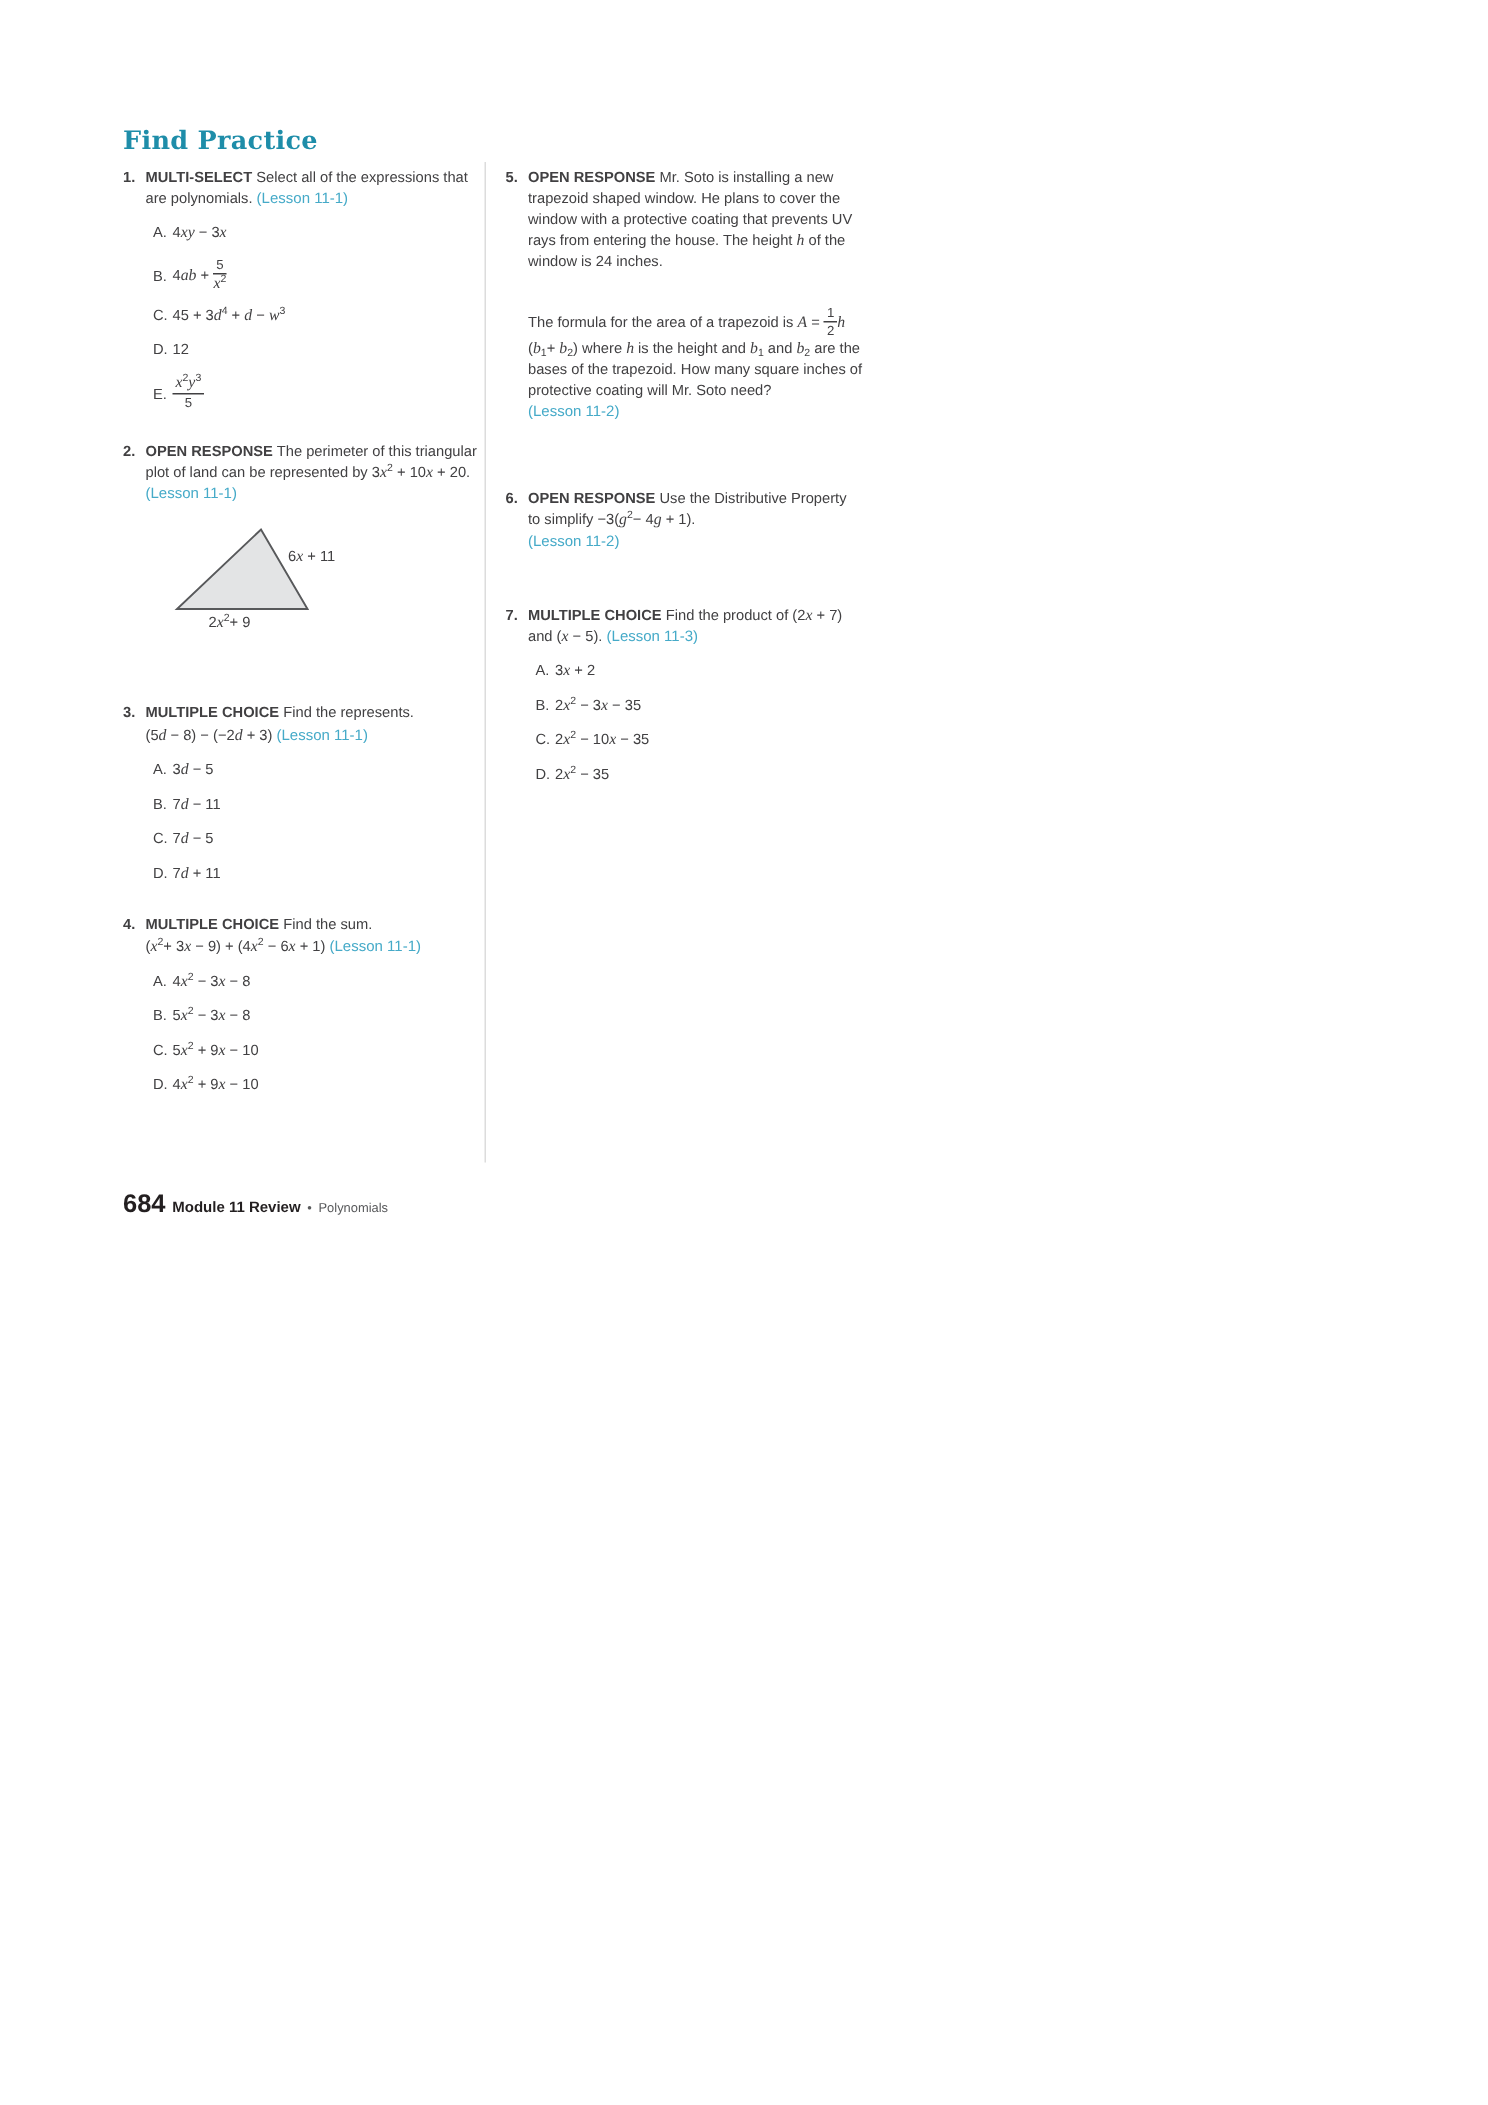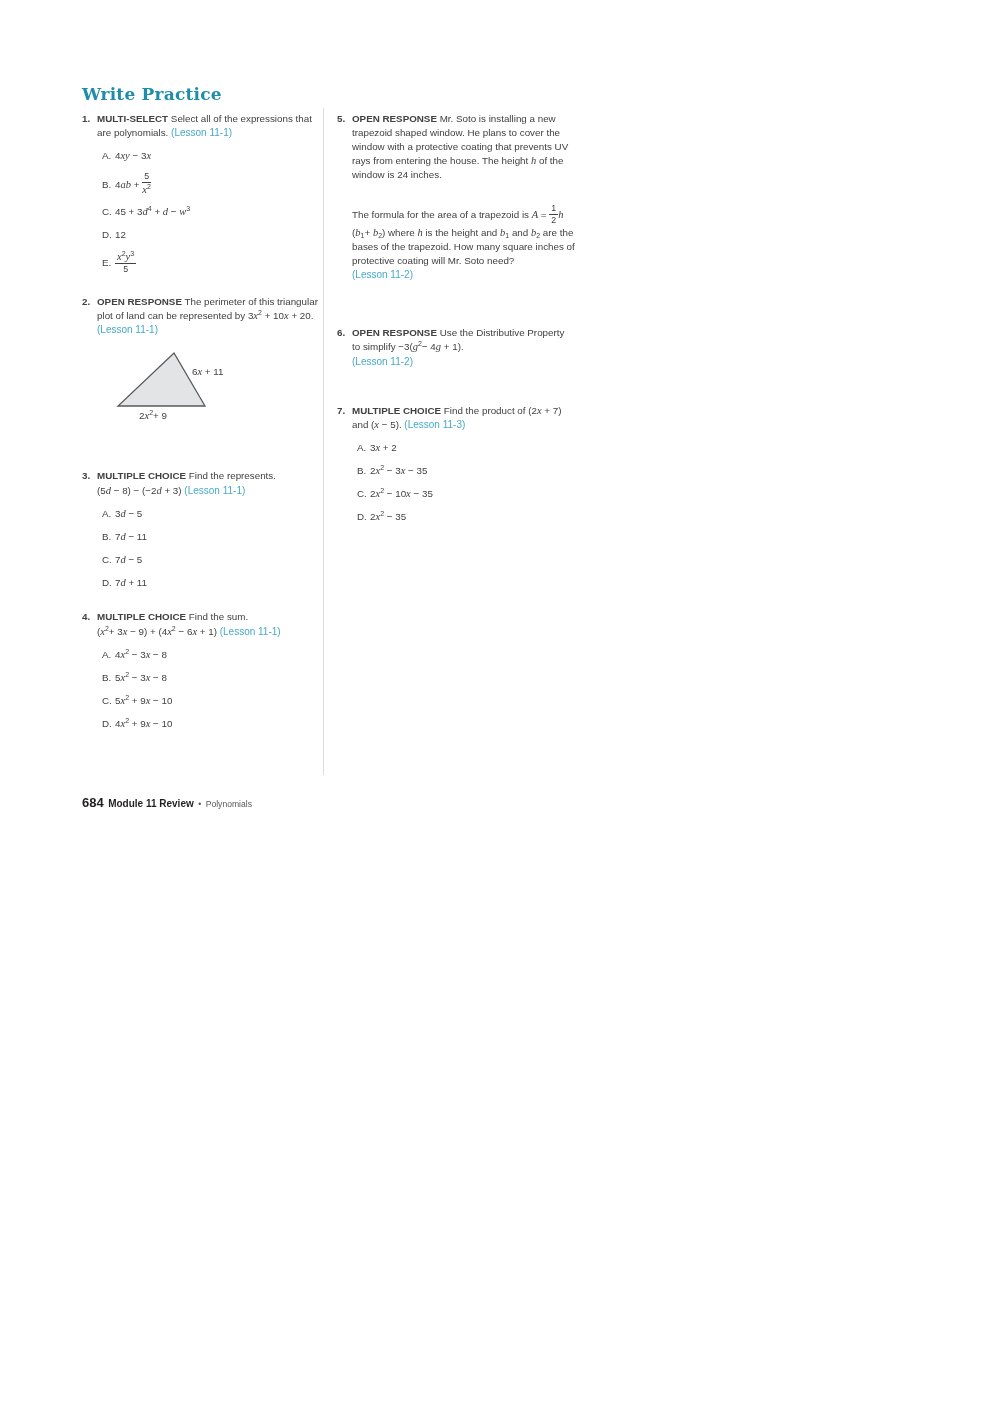--- a/index.html
+++ b/index.html
@@ -31,29 +31,29 @@
   sup{font-size:7px;line-height:0;vertical-align:4px;}
   sub{font-size:7px;line-height:0;vertical-align:-2px;}
   .frac{display:inline-block;text-align:center;vertical-align:-0.6em;line-height:1.05;font-size:0.9em;}
   .frac .num{display:block;border-bottom:1px solid #414042;padding:0 2px 1px;}
   .frac .den{display:block;padding-top:1px;}
   .fig{position:relative;}
   .fig svg{position:absolute;}
   .figlabel{position:absolute;font-size:9.8px;white-space:nowrap;}
   .followup{margin-top:8px;}
   .footer{position:absolute;left:82px;top:793px;white-space:nowrap;}
-  .footer .pg{font-weight:bold;font-size:13px;color:#231f20;}
+  .footer .pg{font-weight:bold;font-size:17px;color:#231f20;}
   .footer .mod{font-weight:bold;font-size:10px;color:#231f20;}
   .footer .dot{font-size:8.6px;color:#58595b;}
   .footer .topic{font-size:8.6px;color:#58595b;}
 </style>
 </head>
 <body>
 
-<div class="page-title">Write Practice</div>
+<div class="page-title">Find Practice</div>
 <div class="divider"></div>
 
 <div class="col col-left">
 
   <div class="q">
     <div class="qnum">1.</div>
     <div class="qbody">
       <span class="type">MULTI-SELECT</span>
       <span>Select all of the expressions that are polynomials.</span>
       <span class="lesson">(Lesson 11-1)</span>

